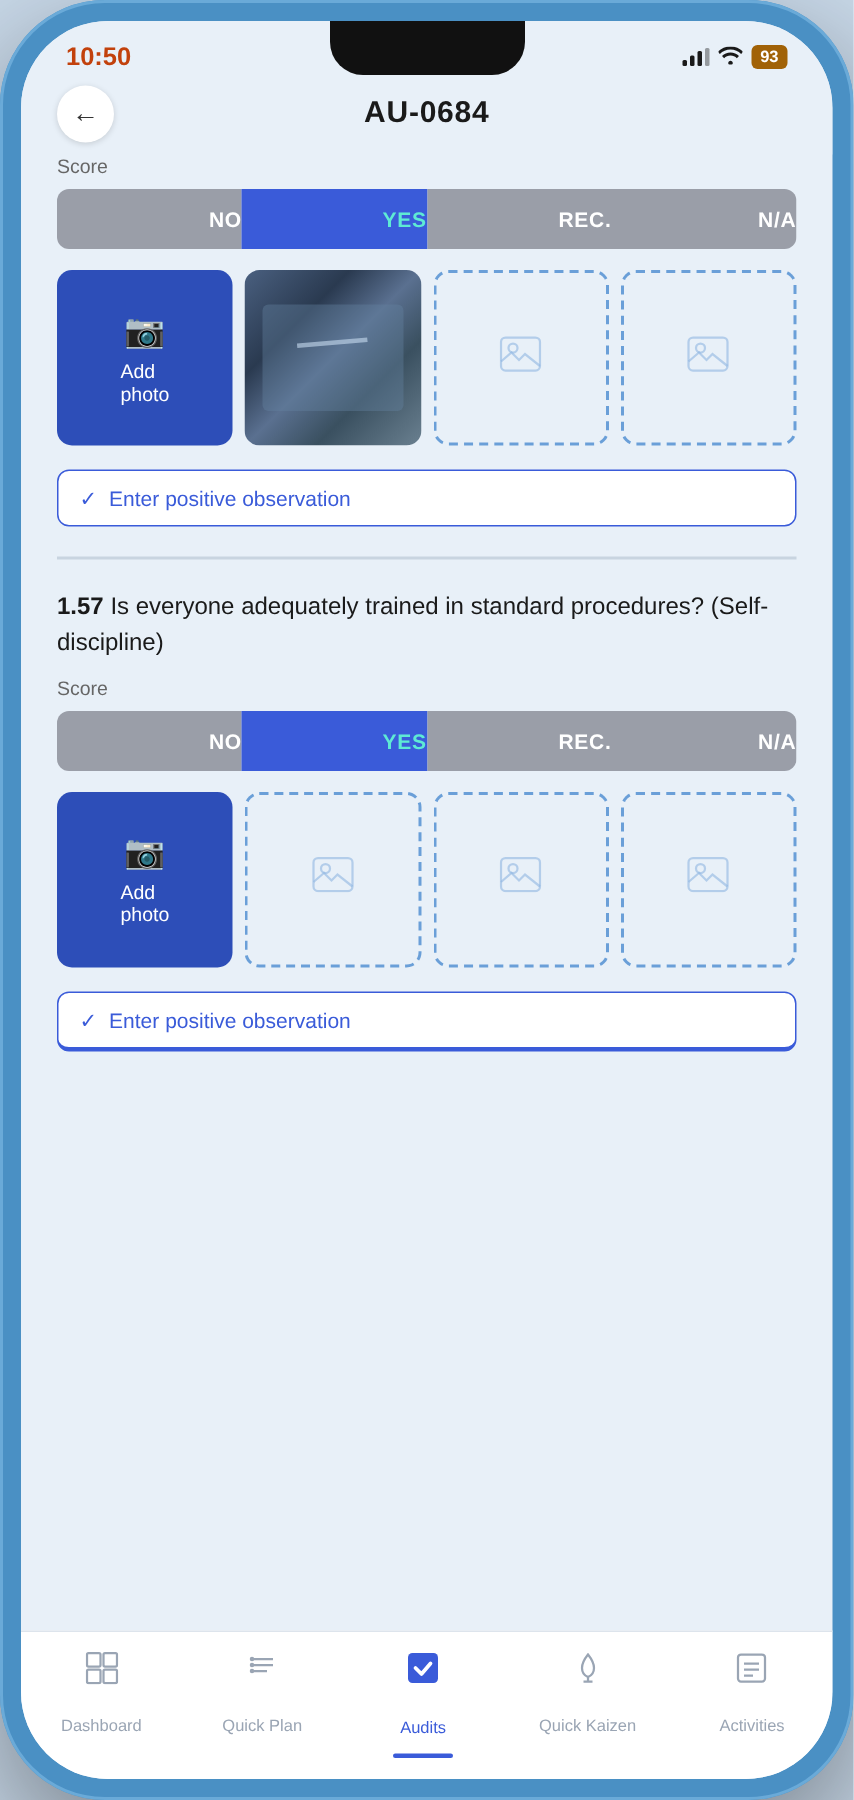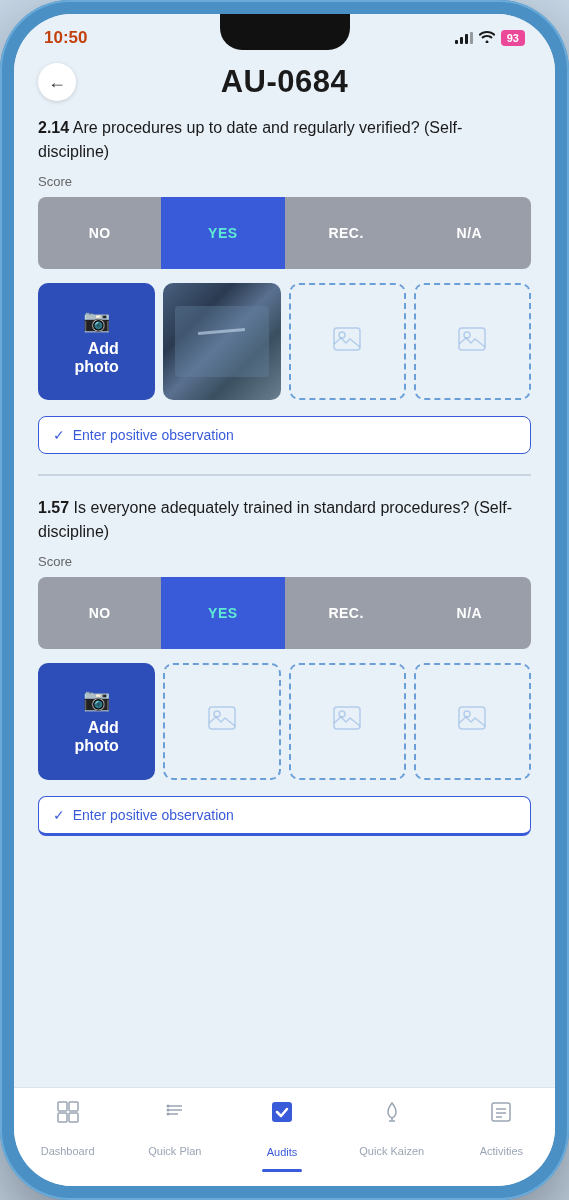--- a/index.html
+++ b/index.html
@@ -68,21 +68,21 @@
       background: #1a1a1a;
       border-radius: 1px;
     }
 
     .wifi-icon {
       font-size: 13px;
       color: #1a1a1a;
     }
 
     .battery-badge {
-      background: #ec4899;
+      background: #a16207;
       color: white;
       font-size: 11px;
       font-weight: 600;
       padding: 2px 6px;
       border-radius: 4px;
       text-align: right;
     }
 
     
     .notch {
@@ -122,21 +122,21 @@
       cursor: pointer;
     }
 
     .back-arrow {
       font-size: 18px;
       color: #333;
       font-weight: 500;
     }
 
     .page-title {
-      font-size: 31px;
+      font-size: 20px;
       font-weight: 600;
       color: #1a1a1a;
       letter-spacing: 0.5px;
     }
 
     
     .scroll-content {
       flex: 1;
       overflow-y: auto;
       padding: 0 24px;
@@ -170,22 +170,22 @@
     .score-buttons {
       display: flex;
       gap: 0;
       border-radius: 8px;
       overflow: hidden;
       margin-bottom: 14px;
     }
 
     .score-btn {
       flex: 1;
-      padding: 28px 0;
-      text-align: center;
+      padding: 12px 0;
+      text-align: right;
       font-size: 14px;
       font-weight: 600;
       cursor: pointer;
       border: none;
       letter-spacing: 0.5px;
     }
 
     .score-btn.inactive {
       background: #9a9ea8;
       color: white;
@@ -215,24 +215,23 @@
       cursor: pointer;
       color: white;
       gap: 6px;
     }
 
     .photo-add-icon {
       font-size: 22px;
     }
 
     .photo-add-label {
-      font-size: 16px;
-      font-weight: 700;
+      font-size: 13px;
+      font-weight: 400;
       color: white;
-      text-align: right;
     }
 
     .photo-thumb {
       border-radius: 10px;
       aspect-ratio: 1;
       overflow: hidden;
       position: relative;
     }
 
     .photo-placeholder {
@@ -395,24 +394,20 @@
     <div class="header">
       <div class="back-btn">
         <span class="back-arrow">←</span>
       </div>
       <span class="page-title">AU-0684</span>
     </div>
 
     <div class="scroll-content">
 
       <div class="question-block">
-        <div class="question-text">
-          <strong>2.14</strong>
-          <span> Are procedures up to date and regularly verified? (Self-discipline)</span>
-        </div>
         <div class="score-label">Score</div>
         <div class="score-buttons">
           <button class="score-btn inactive">NO</button>
           <button class="score-btn active">YES</button>
           <button class="score-btn inactive">REC.</button>
           <button class="score-btn inactive">N/A</button>
         </div>
         <div class="photo-grid">
           <div class="photo-add">
             <span class="photo-add-icon">📷</span>

